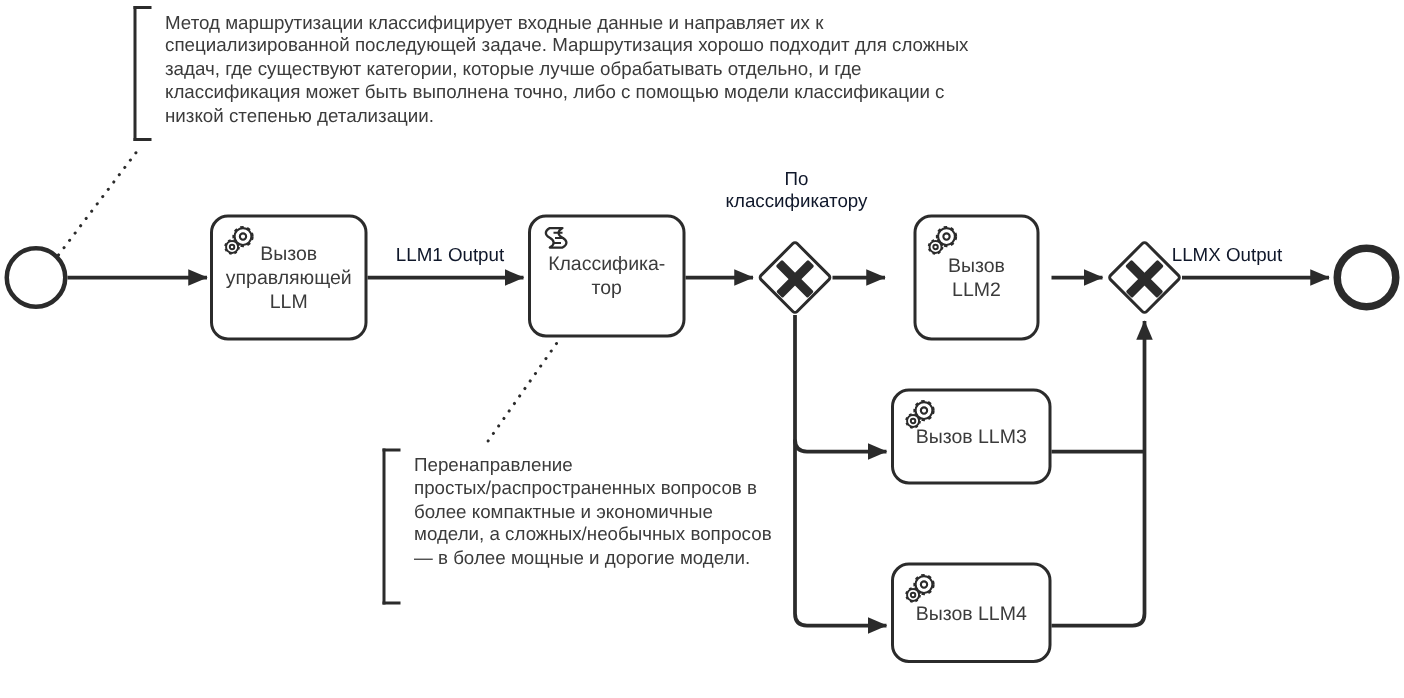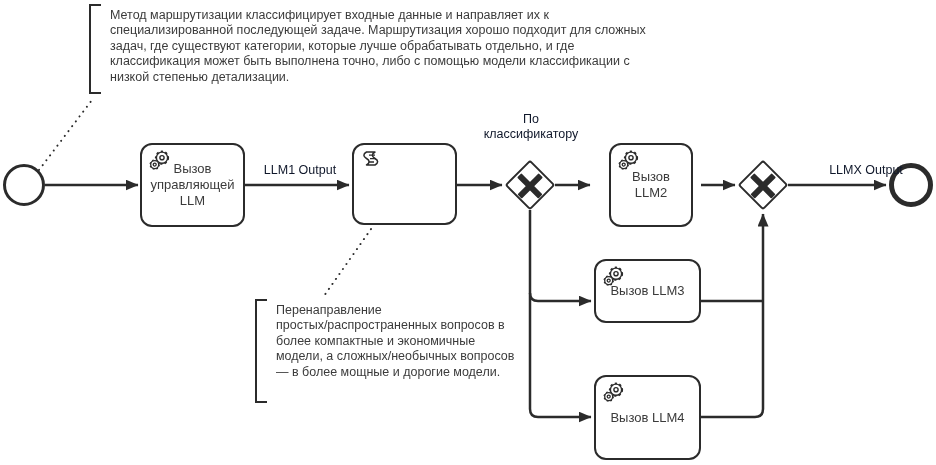--- a/index.html
+++ b/index.html
@@ -63,21 +63,21 @@
     text-align: center;
     color: #3b3b3b;
     white-space: pre-line;
     padding: 0 4px;
   }
   .task-icon { position: absolute; top: 4px; left: 6px; width: 23px; height: 23px; }
   .task-router     { left: 140px; top: 143px; width: 105px; height: 84px; }
   .task-classifier { left: 352px; top: 143px; width: 105px; height: 82px; }
   .task-llm2       { left: 609px; top: 143px; width: 84px; height: 84px; justify-content: flex-end; }
   .task-llm3       { left: 594px; top: 259px; width: 107px; height: 64px; }
-  .task-llm4       { left: 594px; top: 375px; width: 107px; height: 85px; }
+  .task-llm4       { left: 594px; top: 375px; width: 107px; height: 67px; }
   
   .gateway { position: absolute; width: 50px; height: 50px; }
   .gateway-split { left: 505px; top: 160px; }
   .gateway-merge { left: 738px; top: 160px; }
   .diamond {
     position: absolute;
     left: 7px; top: 7px;
     width: 36px; height: 36px;
     border: 2.5px solid #2b2b2b;
     border-radius: 3px;
@@ -98,21 +98,21 @@
     position: absolute;
     font-size: 12.5px;
     line-height: 14.5px;
     text-align: center;
     color: #0f172a;
     white-space: pre-line;
   }
   .label-initial-data { left: 52px;  top: 147px; width: 80px; }
   .label-llm1-output  { left: 261px; top: 163px; width: 78px; text-align: center; }
   .label-by-classifier{ left: 483px; top: 112px; width: 96px; }
-  .label-llmx-output  { left: 824px; top: 163px; width: 84px; }
+  .label-llmx-output  { left: 776px; top: 163px; width: 84px; }
 </style>
 </head>
 <body>
 
 <div class="canvas">
 
   <svg class="connector-layer" width="936" height="465" viewBox="0 0 936 465" xmlns="http://www.w3.org/2000/svg">
     <defs>
       <marker id="arrow" markerWidth="14" markerHeight="12" refX="12.5" refY="5.5" orient="auto" markerUnits="userSpaceOnUse">
         <path d="M0,0 L13,5.5 L0,11 Z" fill="#2b2b2b"></path>
@@ -169,20 +169,22 @@
     <span class="task-label">Вызов
 управляющей
 LLM</span>
   </div>
 
   <div class="task task-classifier">
     <svg class="task-icon" viewBox="0 0 23 23">
       <path d="M6.5,3 C3,5 3,7.5 6.5,9.5 C10,11.5 10,14 6.5,16 L15,16 C18.5,14 18.5,11.5 15,9.5 C11.5,7.5 11.5,5 15,3 Z" fill="#fff" stroke="#2b2b2b" stroke-width="1.5" stroke-linejoin="round"></path>
       <path d="M9,6.2 H15 M10,9.6 H16 M8.6,13 H14" fill="none" stroke="#2b2b2b" stroke-width="1.3"></path>
     </svg>
+    <span class="task-label">Классифика-
+тор</span>
   </div>
 
   <div class="task task-llm2">
     <svg class="task-icon" viewBox="0 0 23 23">
       <circle cx="14" cy="8.7" r="5.6" fill="none" stroke="#2b2b2b" stroke-width="3" stroke-dasharray="2 2.1"></circle>
       <circle cx="14" cy="8.7" r="5.6" fill="#fff" stroke="#2b2b2b" stroke-width="1.4"></circle>
       <circle cx="14" cy="8.7" r="2.1" fill="#fff" stroke="#2b2b2b" stroke-width="1.4"></circle>
       <circle cx="6.7" cy="15.6" r="4" fill="none" stroke="#2b2b2b" stroke-width="2.4" stroke-dasharray="1.5 1.7"></circle>
       <circle cx="6.7" cy="15.6" r="4" fill="#fff" stroke="#2b2b2b" stroke-width="1.3"></circle>
       <circle cx="6.7" cy="15.6" r="1.5" fill="#fff" stroke="#2b2b2b" stroke-width="1.3"></circle>

